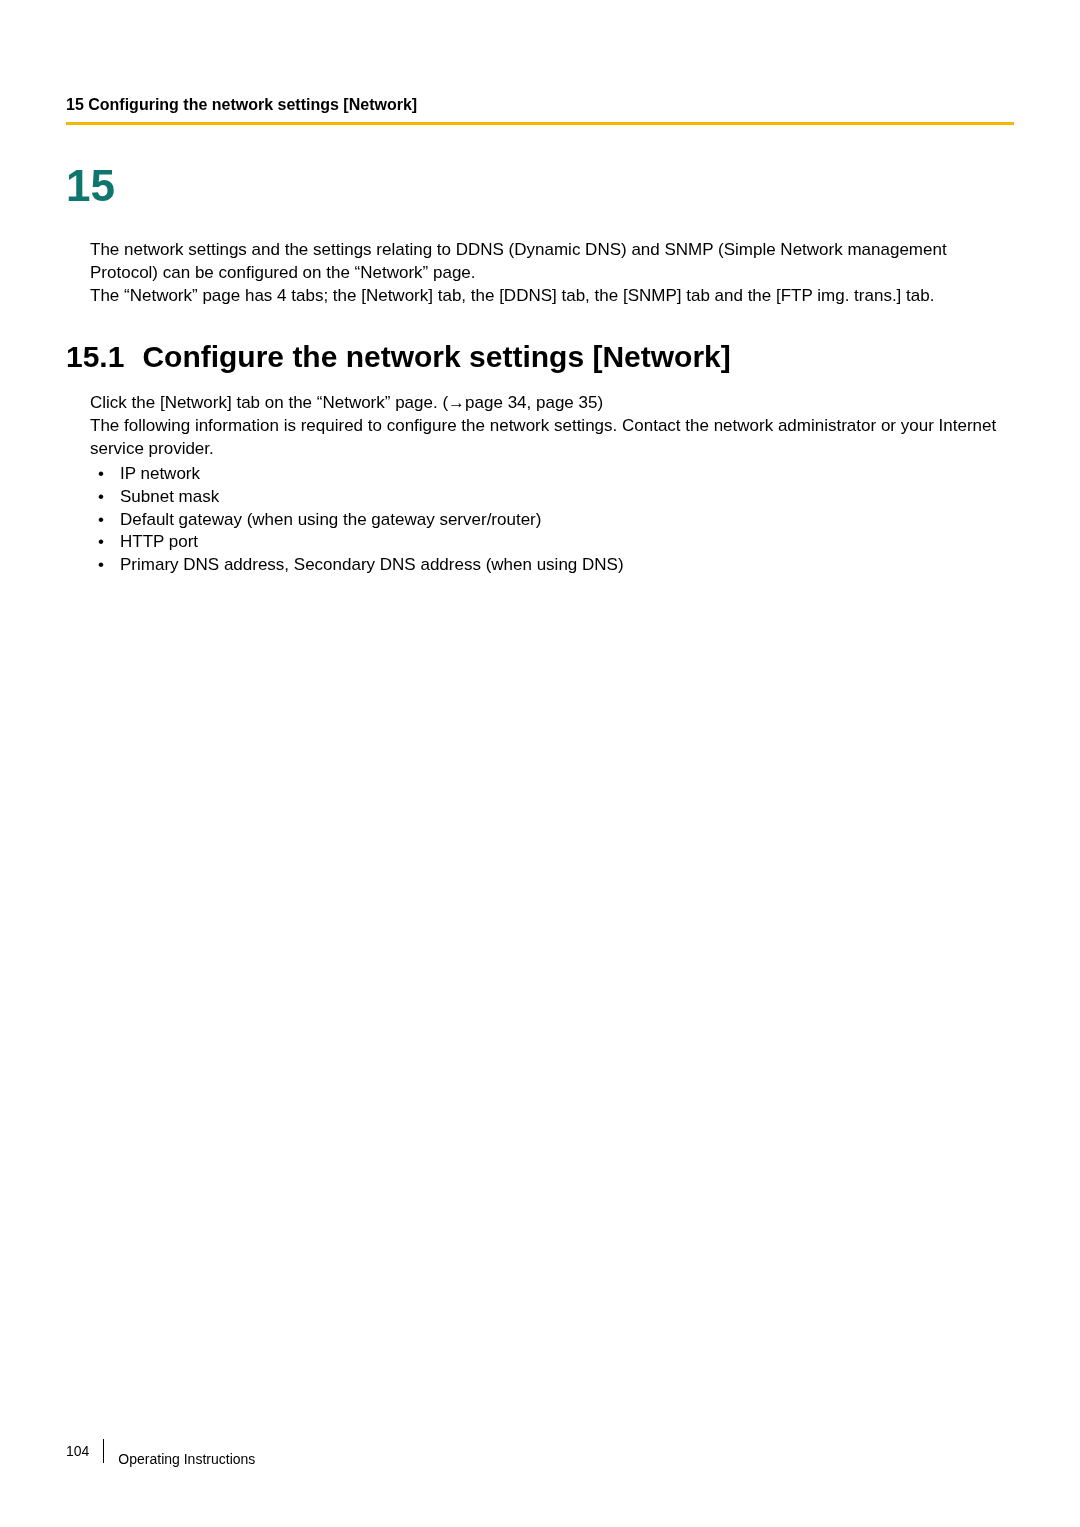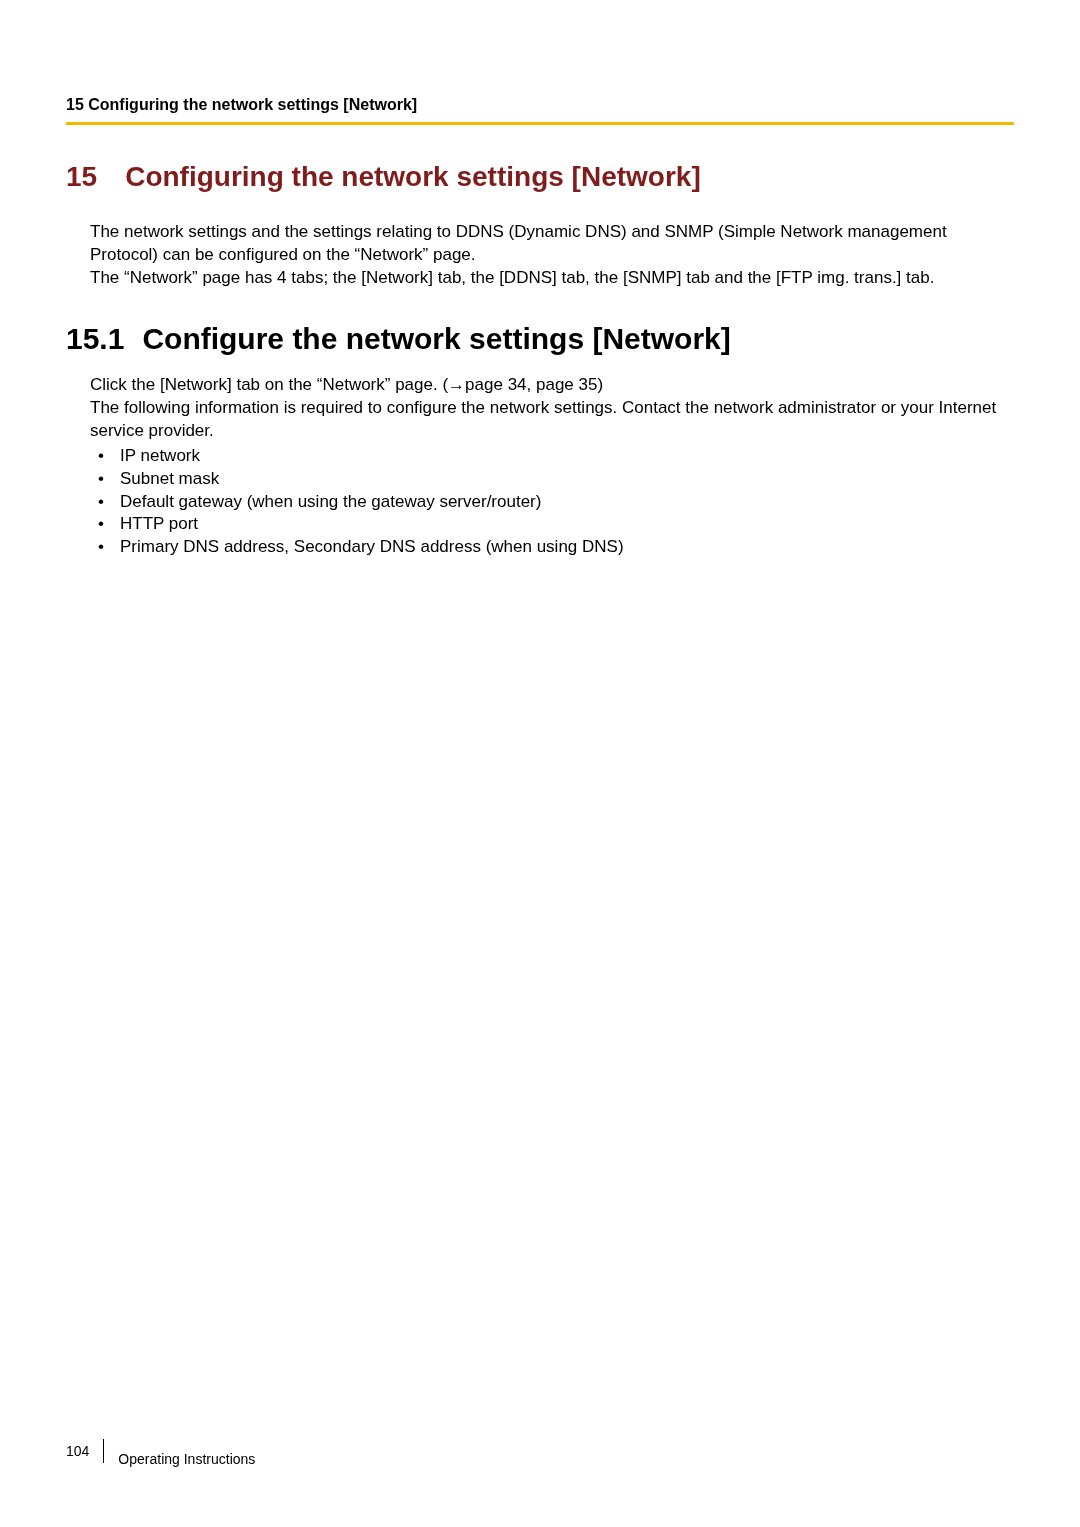--- a/index.html
+++ b/index.html
@@ -25,23 +25,23 @@
       font-weight: bold;
       color: #000000;
       margin-bottom: 8px;
     }
     .header-rule {
       border: none;
       border-top: 3px solid #f5b800;
       margin-bottom: 36px;
     }
     .chapter-heading {
-      font-size: 28px;
+      font-size: 44px;
       font-weight: bold;
-      color: #7f1d1d;
+      color: #0f766e;
       margin-bottom: 28px;
       display: flex;
     }
     .chapter-num {
       margin-right: 28px;
     }
     .body-text {
       margin-left: 24px;
       font-size: 17px;
       line-height: 1.35;
@@ -102,21 +102,20 @@
 </head>
 <body>
 
 <div class="page">
 
   <div class="header-text">15 Configuring the network settings [Network]</div>
   <hr class="header-rule">
 
   <h1 class="chapter-heading">
     <span class="chapter-num">15</span>
-    <span>Configuring the network settings [Network]</span>
   </h1>
 
   <div class="body-text para-block">
     <div>The network settings and the settings relating to DDNS (Dynamic DNS) and SNMP (Simple Network management Protocol) can be configured on the “Network” page.</div>
     <div>The “Network” page has 4 tabs; the [Network] tab, the [DDNS] tab, the [SNMP] tab and the [FTP img. trans.] tab.</div>
   </div>
 
   <h2 class="section-heading">
     <span class="section-num">15.1</span>
     <span>Configure the network settings [Network]</span>

